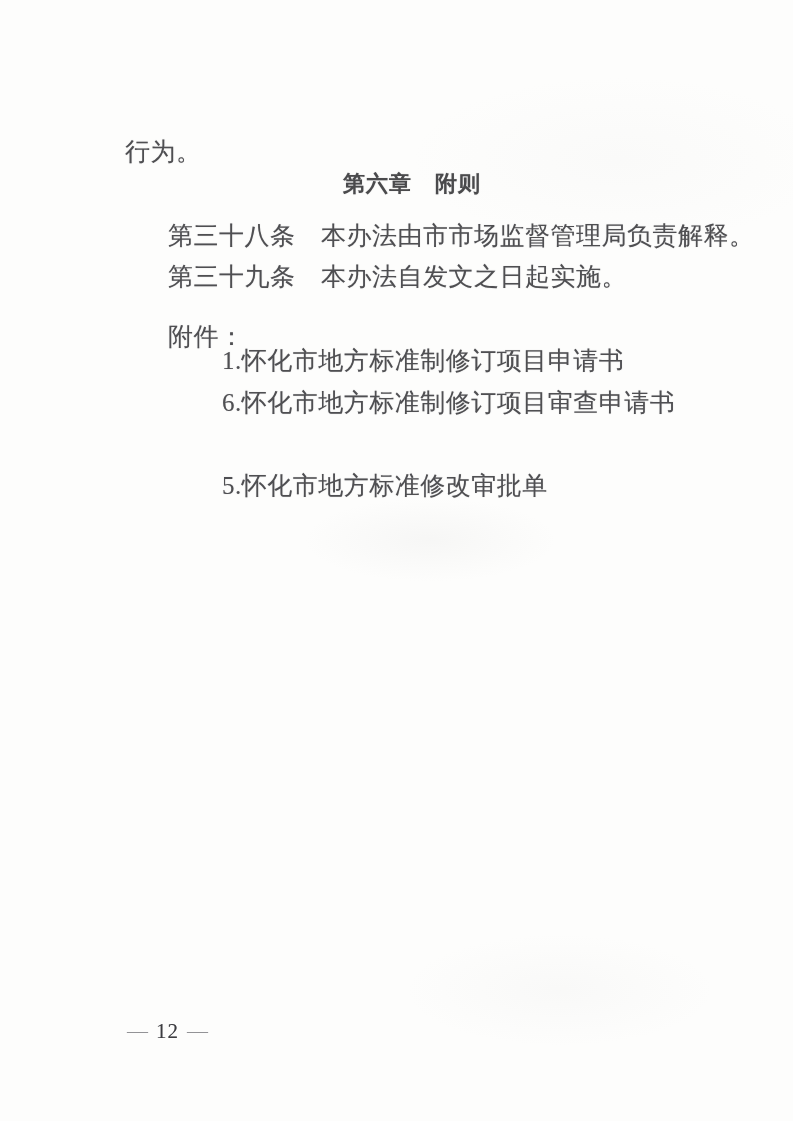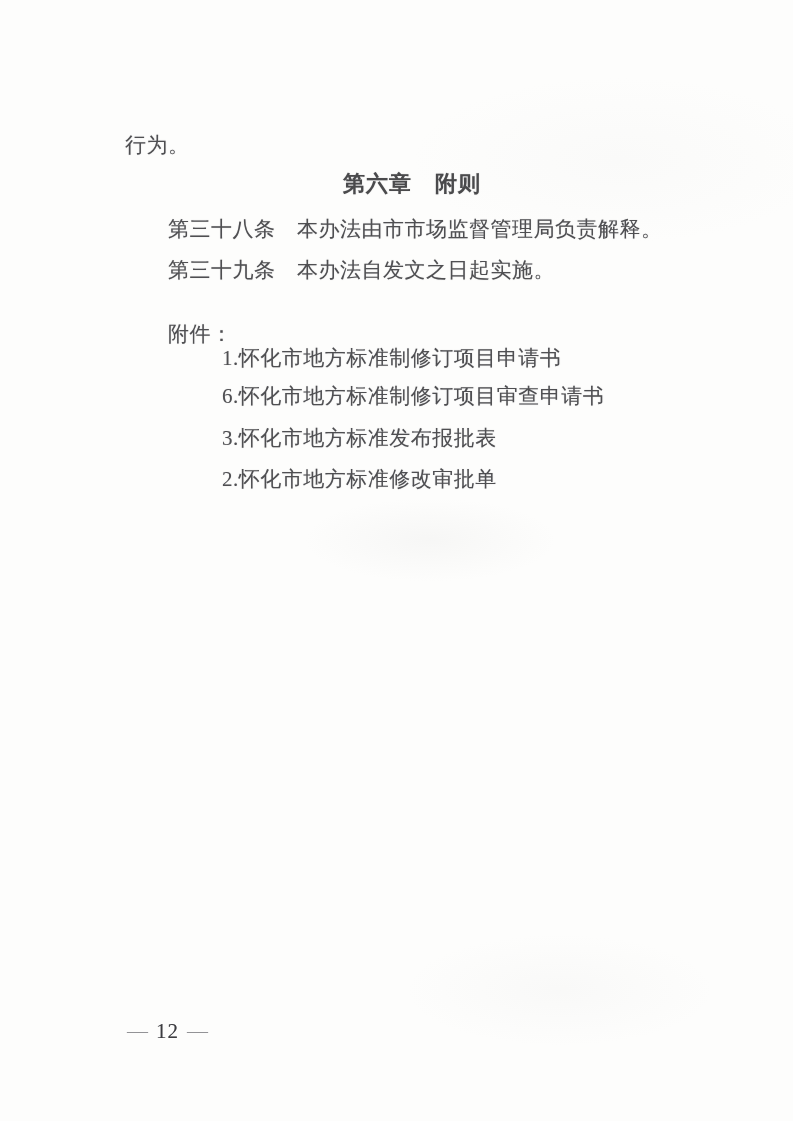--- a/index.html
+++ b/index.html
@@ -15,21 +15,21 @@
       radial-gradient(ellipse 180px 60px at 430px 540px, rgba(190,190,190,0.10), rgba(255,255,255,0) 70%),
       radial-gradient(ellipse 220px 80px at 560px 990px, rgba(200,200,200,0.08), rgba(255,255,255,0) 70%),
       radial-gradient(ellipse 300px 120px at 620px 160px, rgba(210,210,210,0.07), rgba(255,255,255,0) 70%),
       #fdfdfc;
     overflow: hidden;
     font-family: "Liberation Serif", "DejaVu Serif", serif;
   }
   .txt {
     position: absolute;
     color: #4f4f52;
-    font-size: 21px;
+    font-size: 25px;
     line-height: 1;
     letter-spacing: 0.5px;
     white-space: nowrap;
     text-shadow: 0 0 1px rgba(90,90,95,0.35);
   }
   .continuation {
     left: 125px;
     top: 114px;
   }
   .chapter {
@@ -82,23 +82,22 @@
   <p class="txt article-1">第三十八条　本办法由市市场监督管理局负责解释。</p>
 
   <p class="txt article-2">第三十九条　本办法自发文之日起实施。</p>
 
   <span class="txt attach-label">附件：</span>
 
   <p class="txt attach-item-1">1.怀化市地方标准制修订项目申请书</p>
 
   <p class="txt attach-item-2">6.怀化市地方标准制修订项目审查申请书</p>
 
-  <p class="txt attach-item-3">3.怀化市地方标准发布报批表</p>
 
-  <p class="txt attach-item-4">2.怀化市地方标准修改审批单</p>
+  <p class="txt attach-item-4">5.怀化市地方标准修改审批单</p>
 
   <div class="footer">
     <span class="dash">—</span>
     <span class="num">12</span>
     <span class="dash">—</span>
   </div>
 
 </div>
 
 </body></html>

